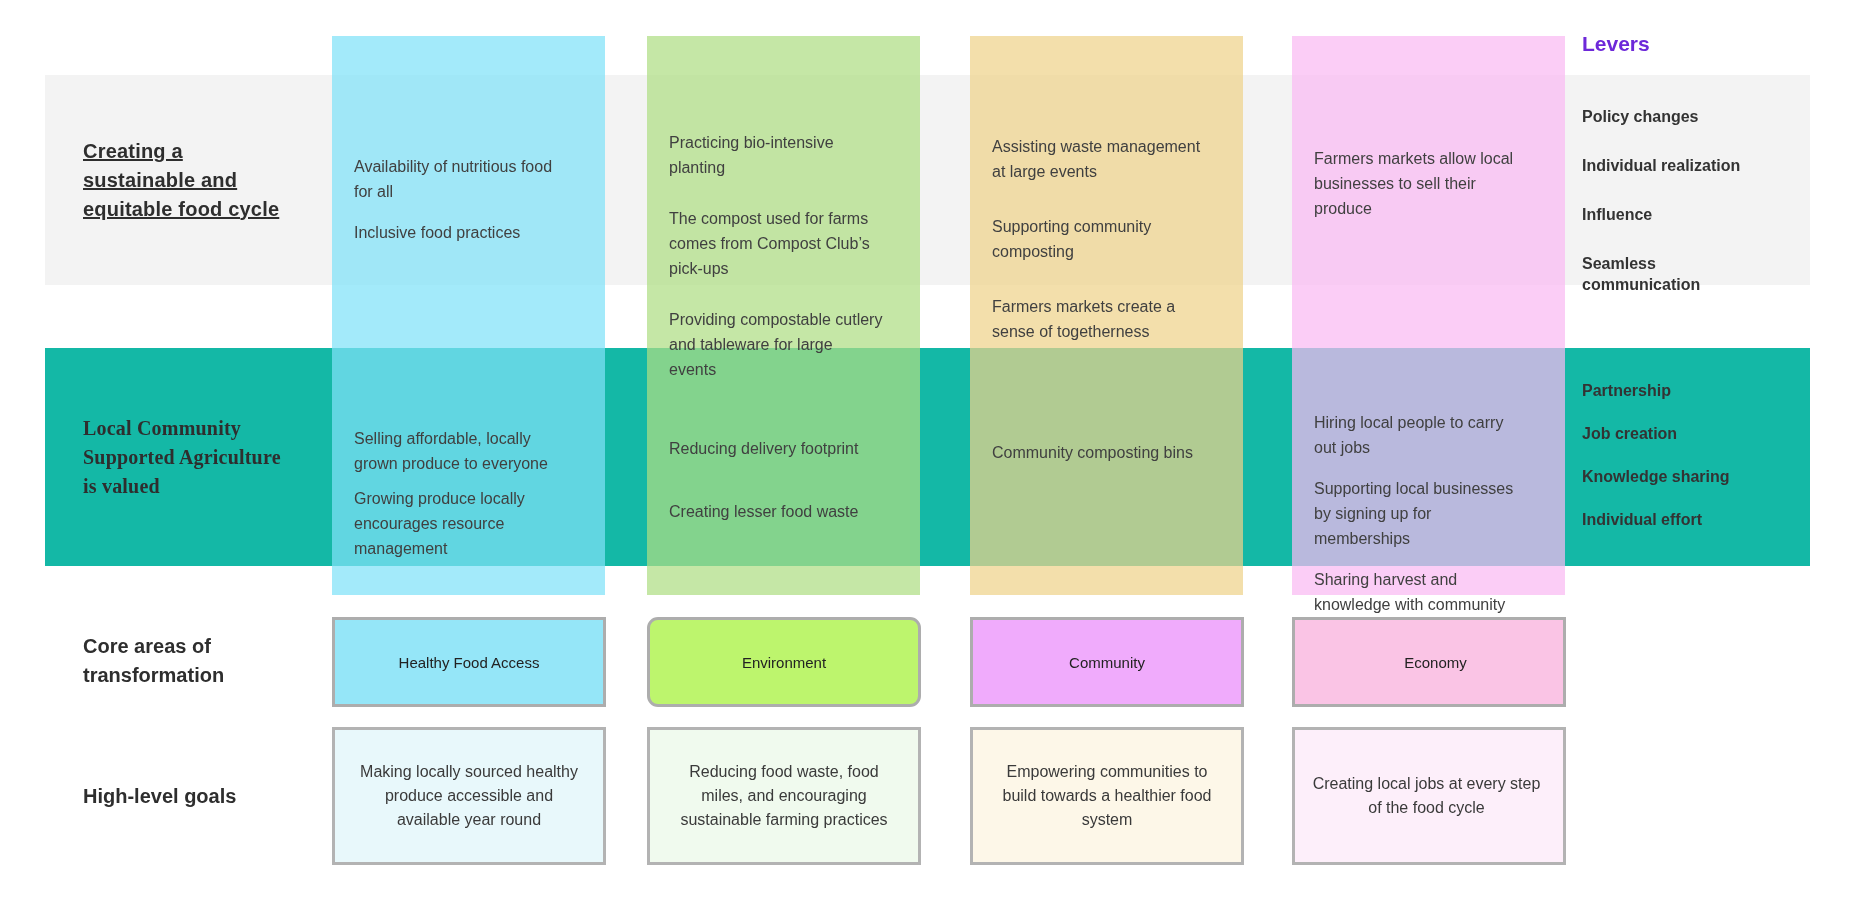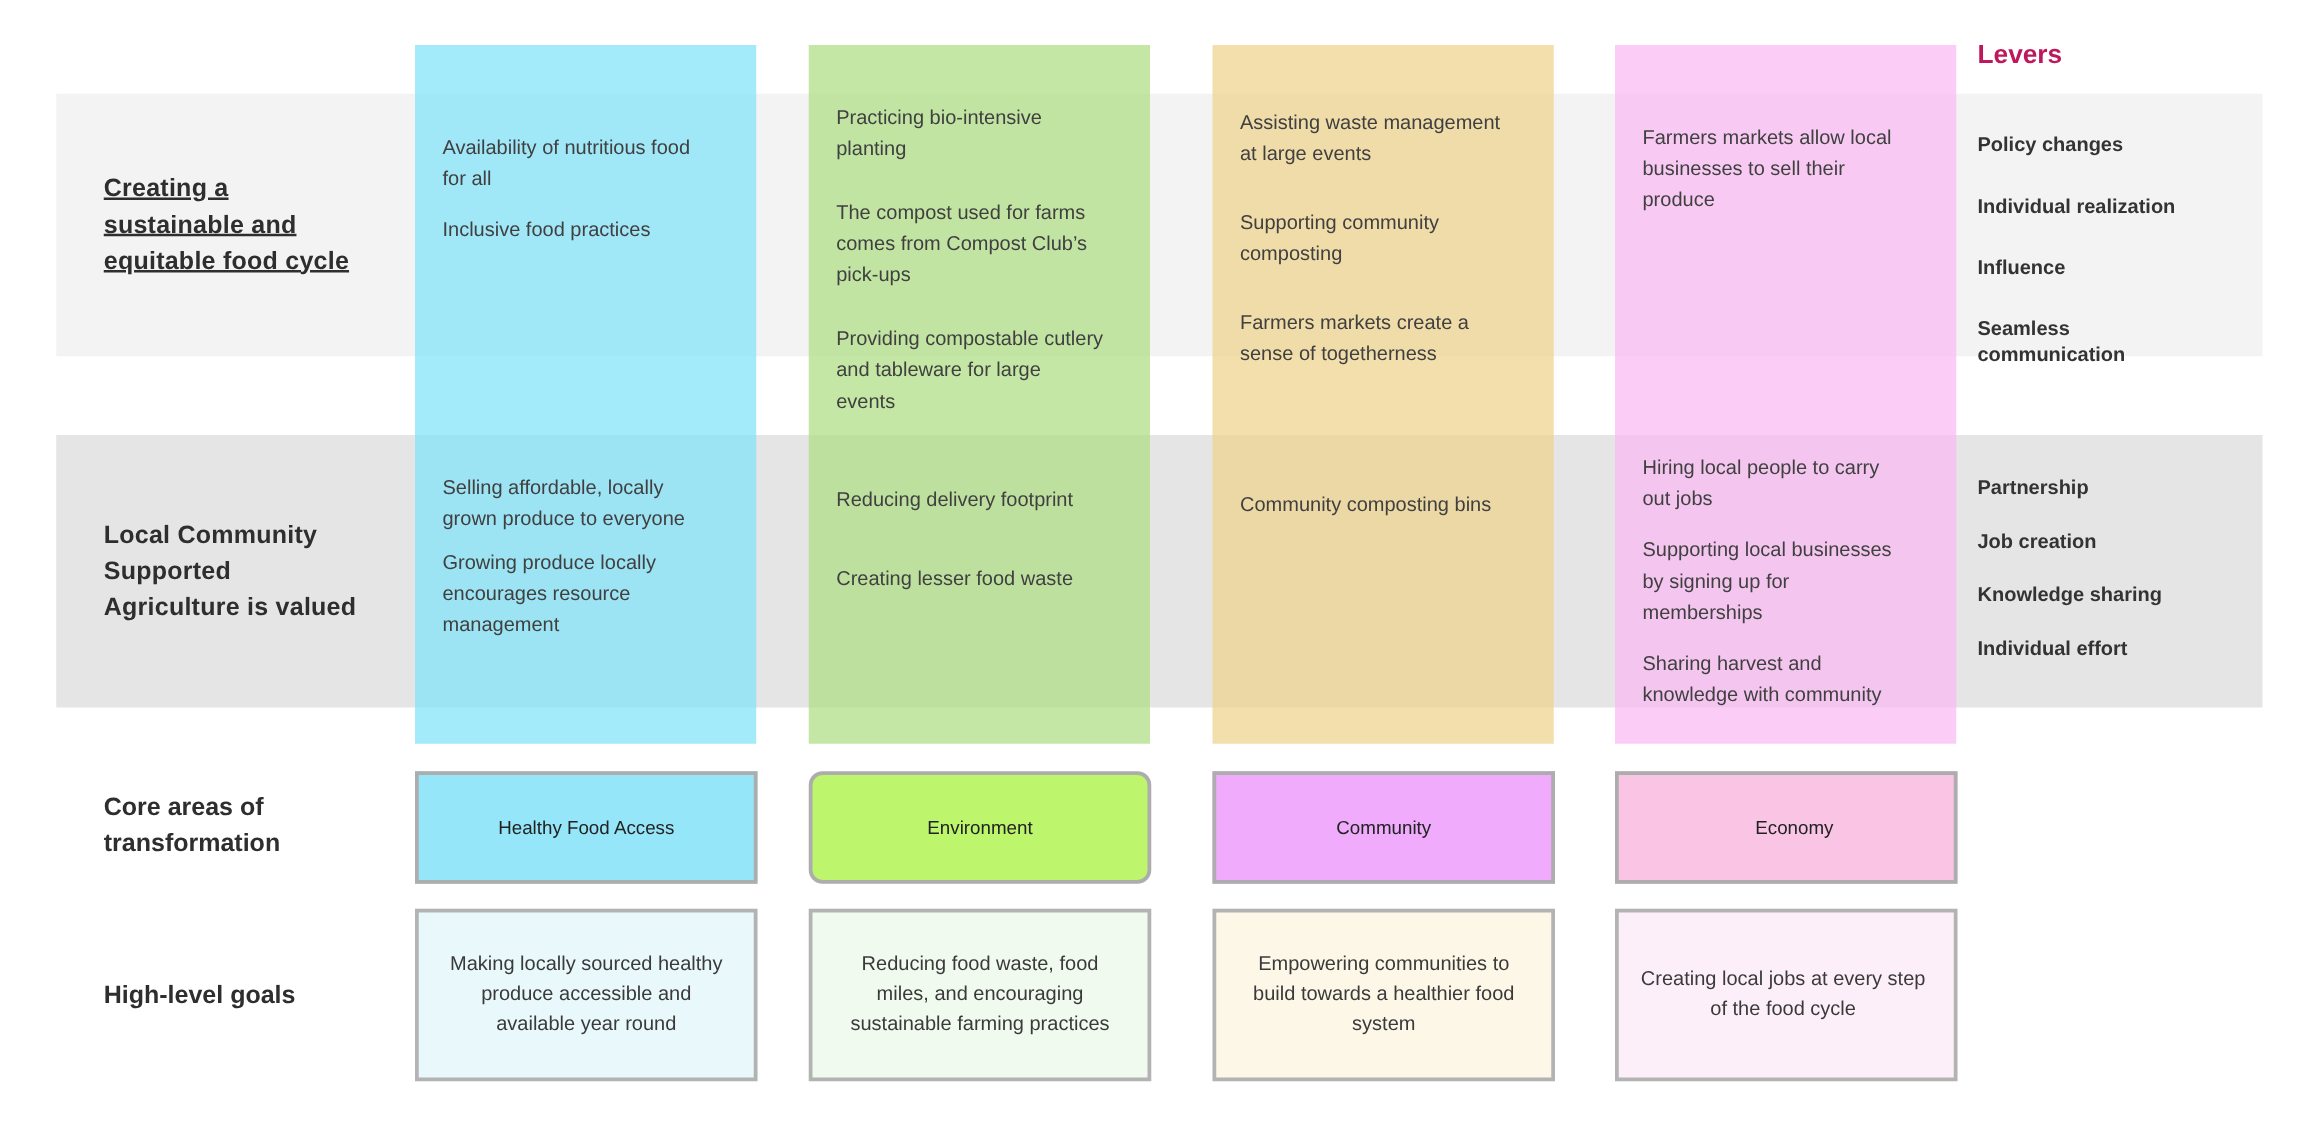--- a/index.html
+++ b/index.html
@@ -24,41 +24,41 @@
     color:#2e2e2e;letter-spacing:0.2px;
   }
   
   .band{position:absolute;top:36px;height:559px;width:273px;}
   .band.c0{left:332px;}
   .band.c1{left:647px;}
   .band.c2{left:970px;}
   .band.c3{left:1292px;}
   .band-block{
     position:absolute;left:22px;width:215px;
-    font-size:16px;line-height:25px;color:#404040;
+    font-size:16px;line-height:25px;color:#404040;margin-top:48px;
   }
   .band-item{margin-bottom:26px;}
   .band-item:last-child{margin-bottom:0;}
   .c0 .band-row1{top:70px;}
   .c0 .band-row1 .band-item{margin-bottom:16px;}
   .c1 .band-row1{top:46px;}
   .c2 .band-row1{top:50px;}
   .c2 .band-row1 .band-item{margin-bottom:30px;}
   .c3 .band-row1{top:62px;}
   .c0 .band-row2{top:342px;}
   .c0 .band-row2 .band-item{margin-bottom:10px;}
   .c1 .band-row2{top:352px;}
   .c1 .band-row2 .band-item{margin-bottom:38px;}
   .c2 .band-row2{top:356px;}
   .c3 .band-row2{top:326px;}
   .c3 .band-row2 .band-item{margin-bottom:16px;}
   
   .levers-title{
     position:absolute;left:1582px;top:32px;
-    font-size:21px;font-weight:bold;color:#be185d;
+    font-size:21px;font-weight:bold;color:#6d28d9;
   }
   .lever-list{
     position:absolute;left:1582px;width:170px;
     font-size:16px;font-weight:bold;color:#333333;line-height:21px;
   }
   .lever-list.lr1{top:106px;}
   .lever-list.lr1 .lever-item{margin-bottom:28px;}
   .lever-list.lr2{top:380px;}
   .lever-list.lr2 .lever-item{margin-bottom:22px;}
   
@@ -89,21 +89,21 @@
   .core-box.c3,.goal-box.c3{left:1292px;padding-left:13px;}
 </style>
 </head>
 <body>
 
 <div class="canvas" style="background: rgb(255, 255, 255); color: rgb(64, 64, 64);">
 
   <div class="gray-row r1" style="background: rgb(243, 243, 243);">
     <div class="row-label" style="color: rgb(46, 46, 46); text-decoration: underline;">Creating a sustainable and equitable food cycle</div>
   </div>
-  <div class="gray-row r2" style="background: #e5e5e5;">
+  <div class="gray-row r2" style="background: #14b8a6; font-family: Liberation Serif, serif;">
     <div class="row-label" style="color: rgb(46, 46, 46);">Local Community Supported Agriculture is valued</div>
   </div>
 
   <div class="band c0" style="background: rgba(127, 226, 248, 0.72);">
     <div class="band-block band-row1">
         <div class="band-item">Availability of nutritious food for all</div>
         <div class="band-item">Inclusive food practices</div>
       </div>
     <div class="band-block band-row2">
         <div class="band-item">Selling affordable, locally grown produce to everyone</div>

